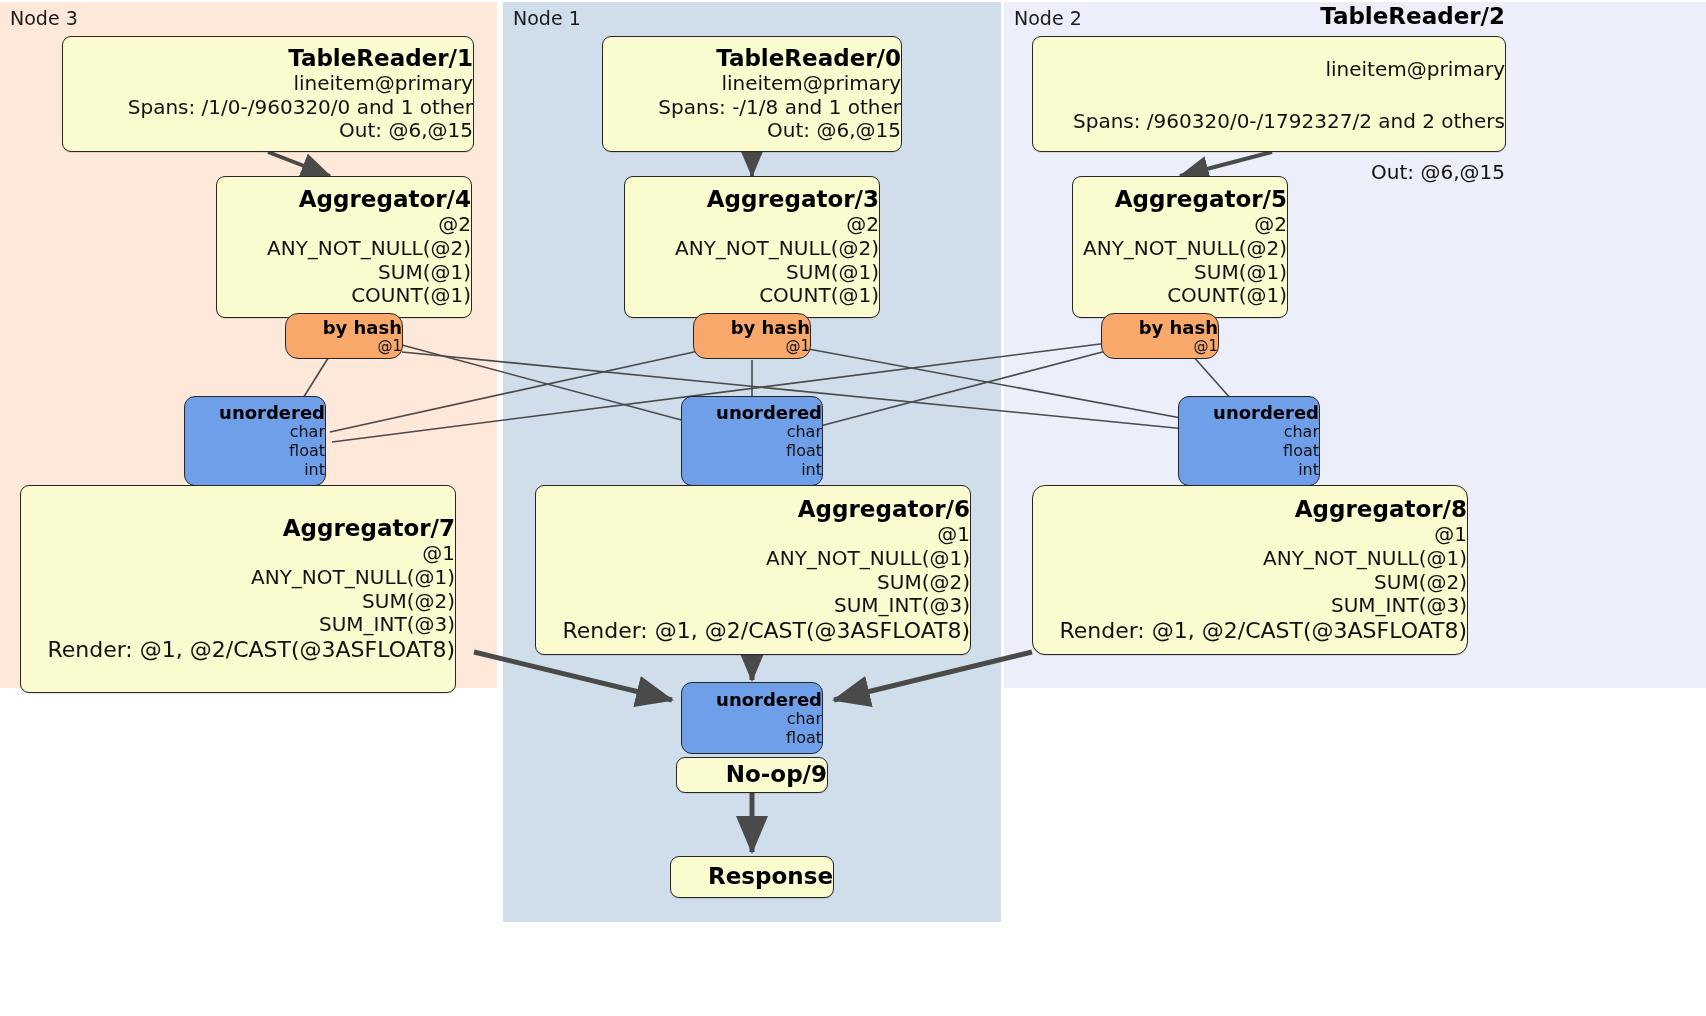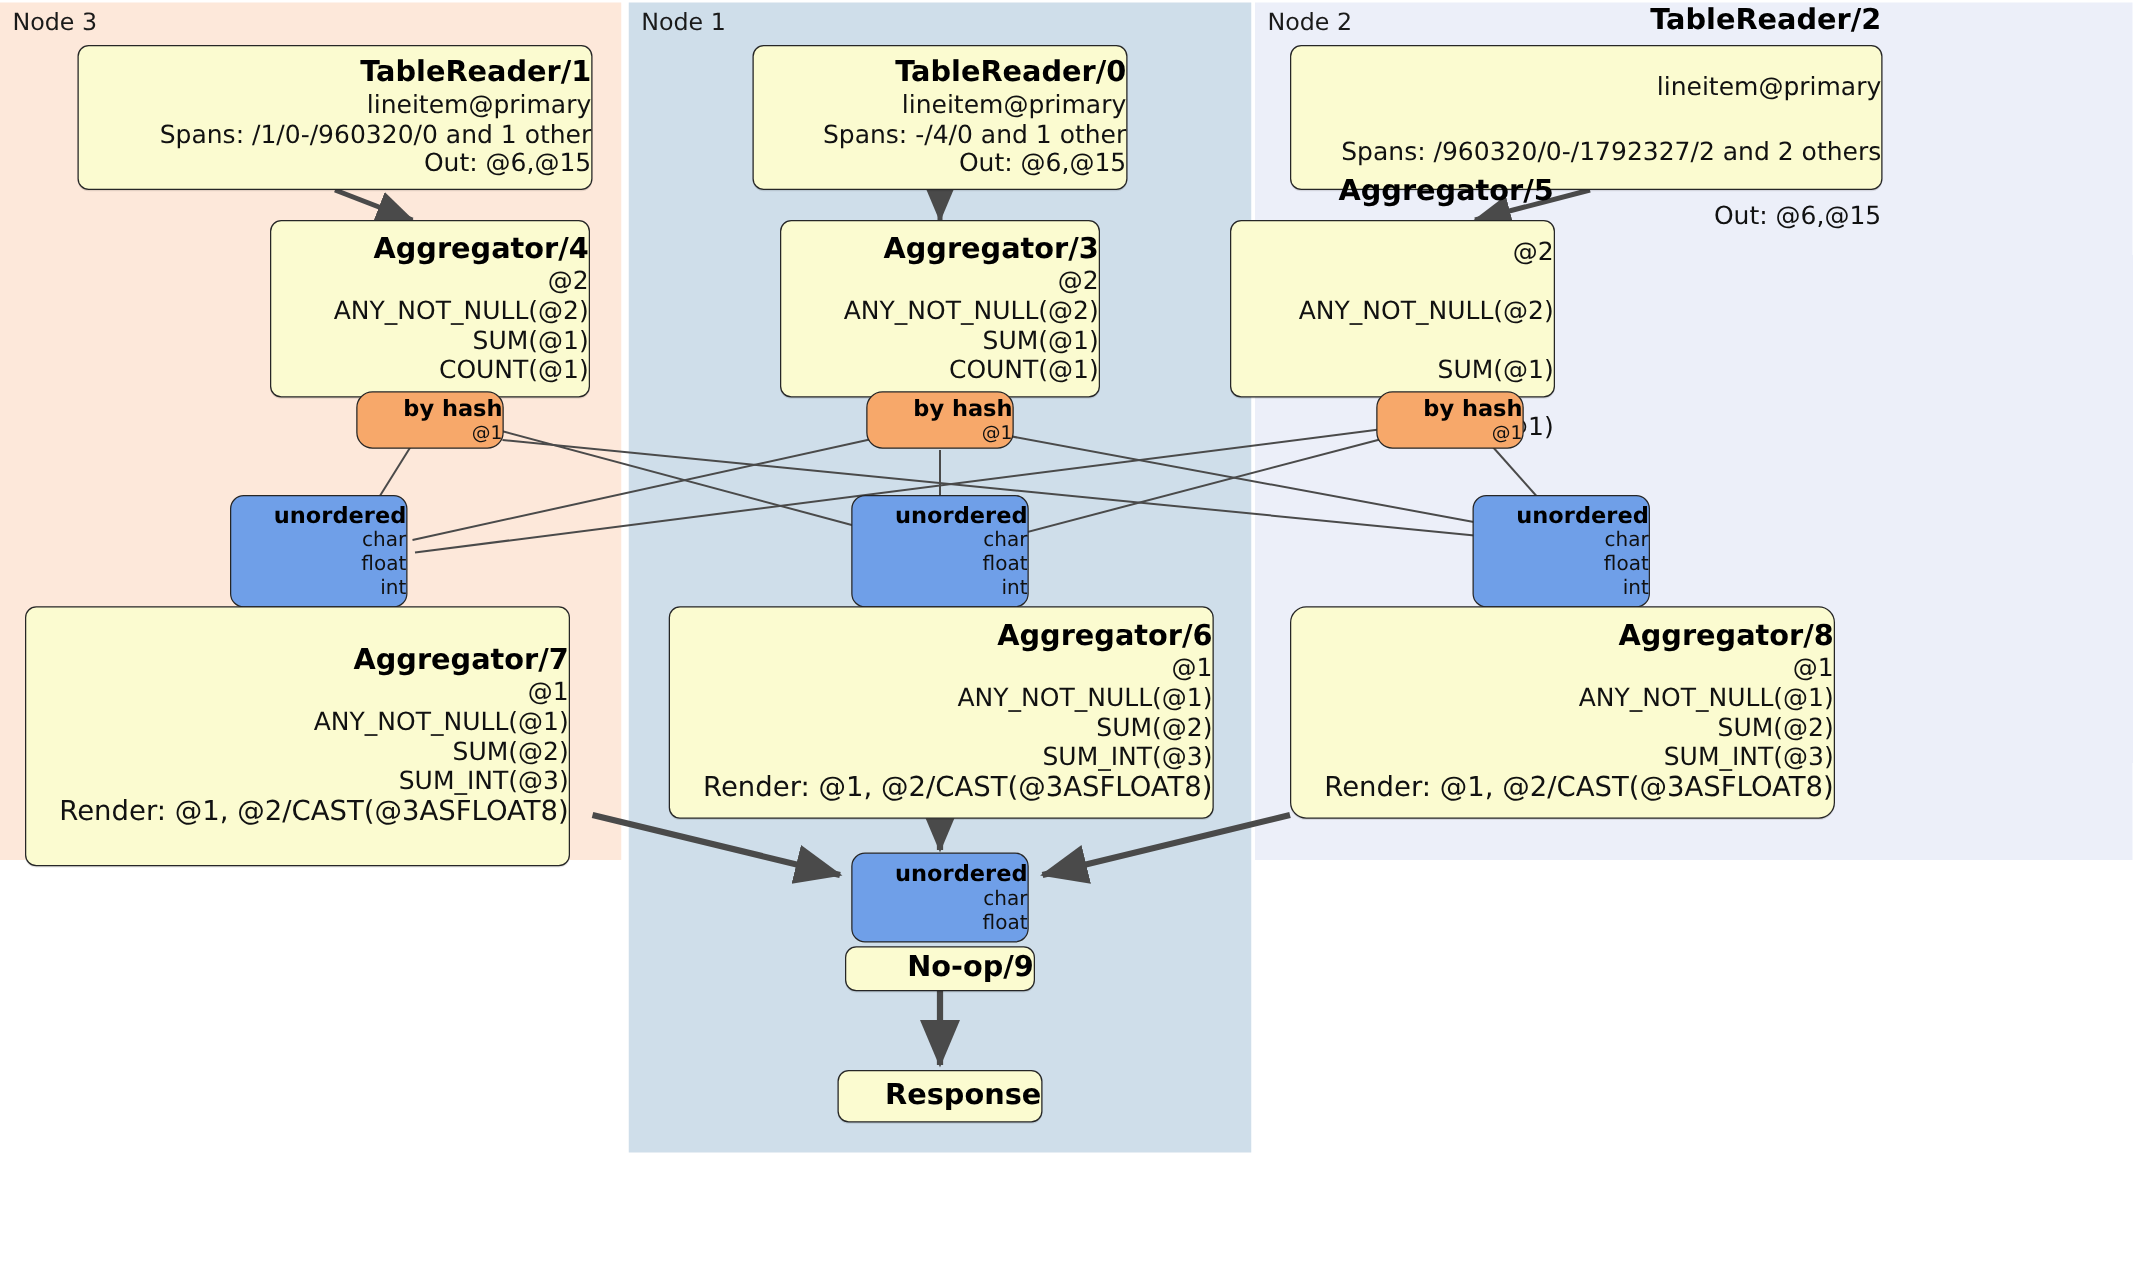--- a/index.html
+++ b/index.html
@@ -96,21 +96,21 @@
   <div class="node proc" style="left:62px;top:36px;width:412px;height:116px;">
     <div class="n-title">TableReader/1</div>
     <div class="n-line">lineitem@primary</div>
     <div class="n-line">Spans: /1/0-/960320/0 and 1 other</div>
     <div class="n-line">Out: @6,@15</div>
   </div>
 
   <div class="node proc" style="left:602px;top:36px;width:300px;height:116px;">
     <div class="n-title">TableReader/0</div>
     <div class="n-line">lineitem@primary</div>
-    <div class="n-line">Spans: -/4/0 and 1 other</div>
+    <div class="n-line">Spans: -/1/8 and 1 other</div>
     <div class="n-line">Out: @6,@15</div>
   </div>
 
   <div class="node proc" style="left:1032px;top:36px;width:474px;height:116px;gap:28px;">
     <div class="n-title">TableReader/2</div>
     <div class="n-line">lineitem@primary</div>
     <div class="n-line">Spans: /960320/0-/1792327/2 and 2 others</div>
     <div class="n-line">Out: @6,@15</div>
   </div>
 
@@ -123,21 +123,21 @@
   </div>
 
   <div class="node proc" style="left:624px;top:176px;width:256px;height:142px;">
     <div class="n-title">Aggregator/3</div>
     <div class="n-line">@2</div>
     <div class="n-line">ANY_NOT_NULL(@2)</div>
     <div class="n-line">SUM(@1)</div>
     <div class="n-line">COUNT(@1)</div>
   </div>
 
-  <div class="node proc" style="left:984px;top:176px;width:260px;height:142px;gap:23px;">
+  <div class="node proc" style="left:1072px;top:176px;width:216px;height:142px;">
     <div class="n-title">Aggregator/5</div>
     <div class="n-line">@2</div>
     <div class="n-line">ANY_NOT_NULL(@2)</div>
     <div class="n-line">SUM(@1)</div>
     <div class="n-line">COUNT(@1)</div>
   </div>
 
   <div class="node router" style="left:285px;top:313px;width:118px;height:46px;">
     <div class="r-title">by hash</div>
     <div class="r-line">@1</div>

